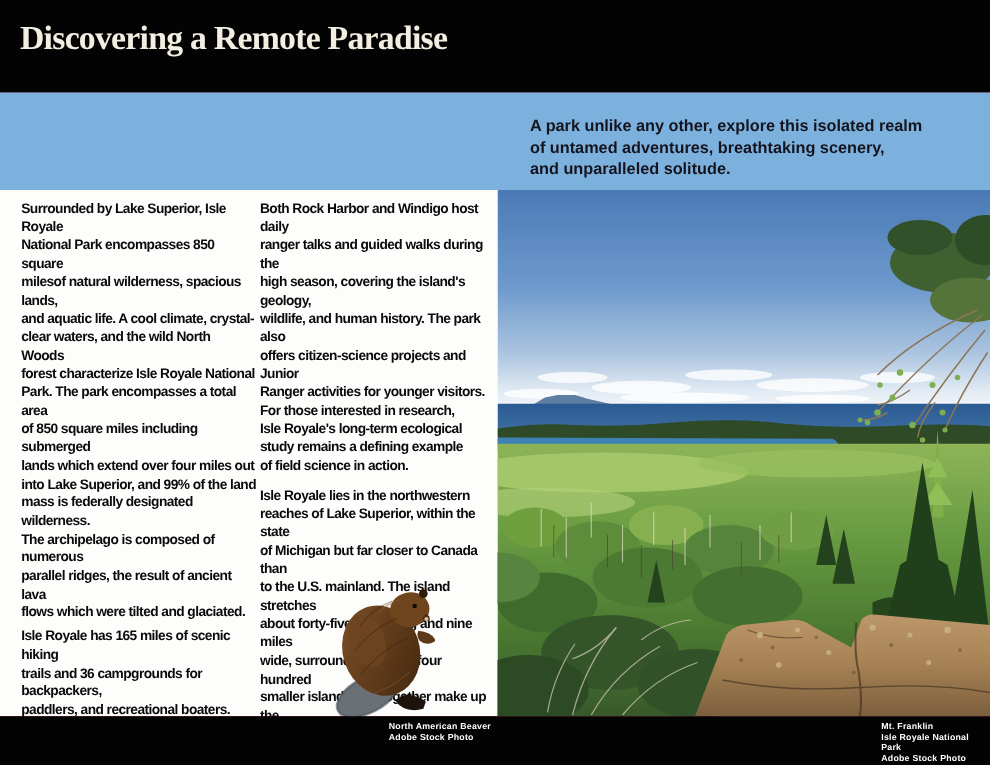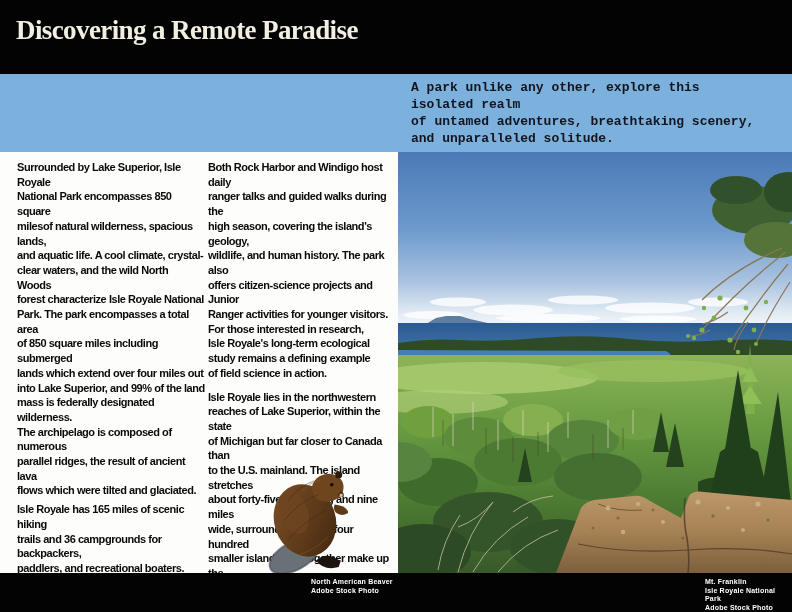--- a/index.html
+++ b/index.html
@@ -5,22 +5,22 @@
   html,body{margin:0;padding:0;background:#222;}
   .page{position:relative;width:792px;height:612px;background:#b91c1c;overflow:hidden;
         font-family:"Liberation Sans","DejaVu Sans",sans-serif;}
   
   .masthead{position:absolute;left:0;top:0;width:792px;height:74px;background:#030303;}
   .masthead h1{margin:0;position:absolute;left:16px;top:15px;
         font-family:"Liberation Serif","DejaVu Serif",serif;font-weight:bold;
         font-size:27px;letter-spacing:-0.6px;color:#f2eee2;}
   
   .tagline-band{position:absolute;left:0;top:74px;width:792px;height:78px;background:#7db1dd;}
-  .tagline{margin:0;position:absolute;left:411px;top:5px;width:345px;
-        font-family:Liberation Mono, monospace;font-weight:bold;
+  .tagline{margin:13px;position:absolute;left:411px;top:5px;width:345px;
+        font-family:Liberation Sans, sans-serif;font-weight:bold;
         font-size:13px;line-height:17px;color:#14141e;white-space:pre-line;}
   
   .content{position:absolute;left:0;top:152px;width:792px;height:421px;background:#fdfdfc;}
   .col{position:absolute;top:8px;color:#0a0a0a;font-weight:bold;
         font-size:11px;line-height:14.7px;letter-spacing:-0.45px;}
   .col p{margin:0 0 4px 0;white-space:pre-line;}
   .col1{left:17px;width:188px;}
   .col2{left:208px;width:186px;}
   .col2 p{margin-bottom:9px;}
   .landscape{position:absolute;left:398px;top:0;width:394px;height:421px;}

